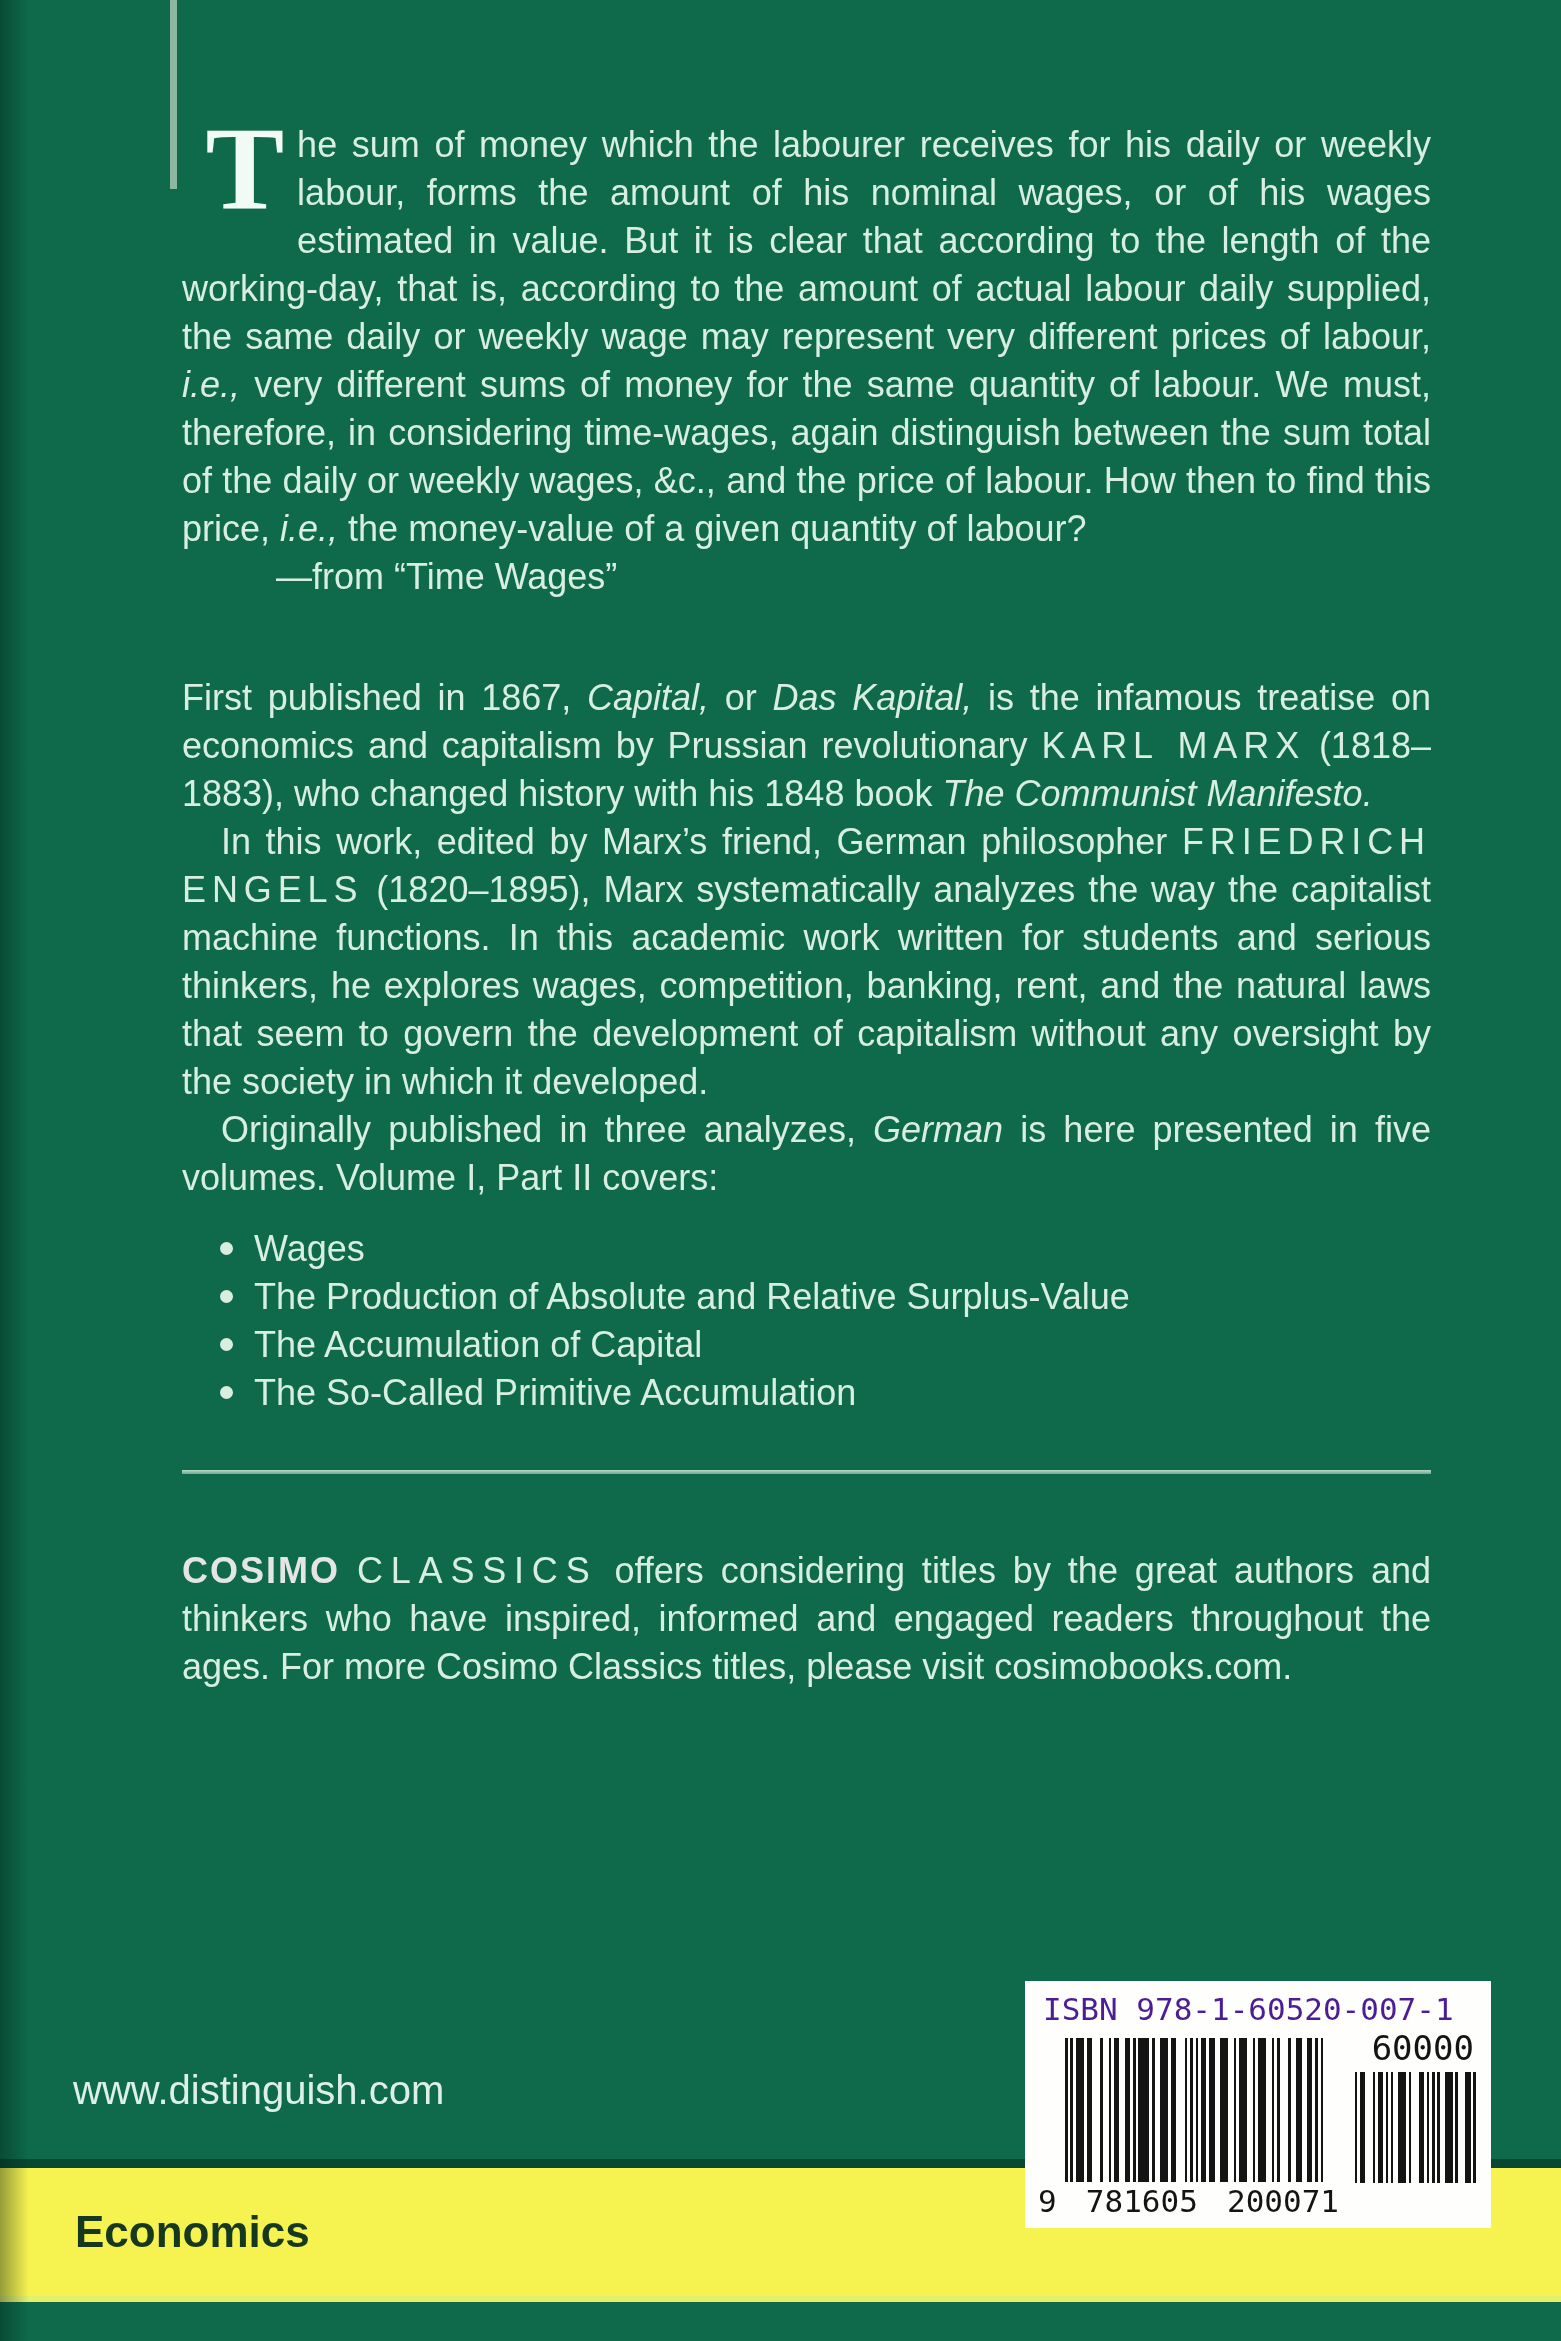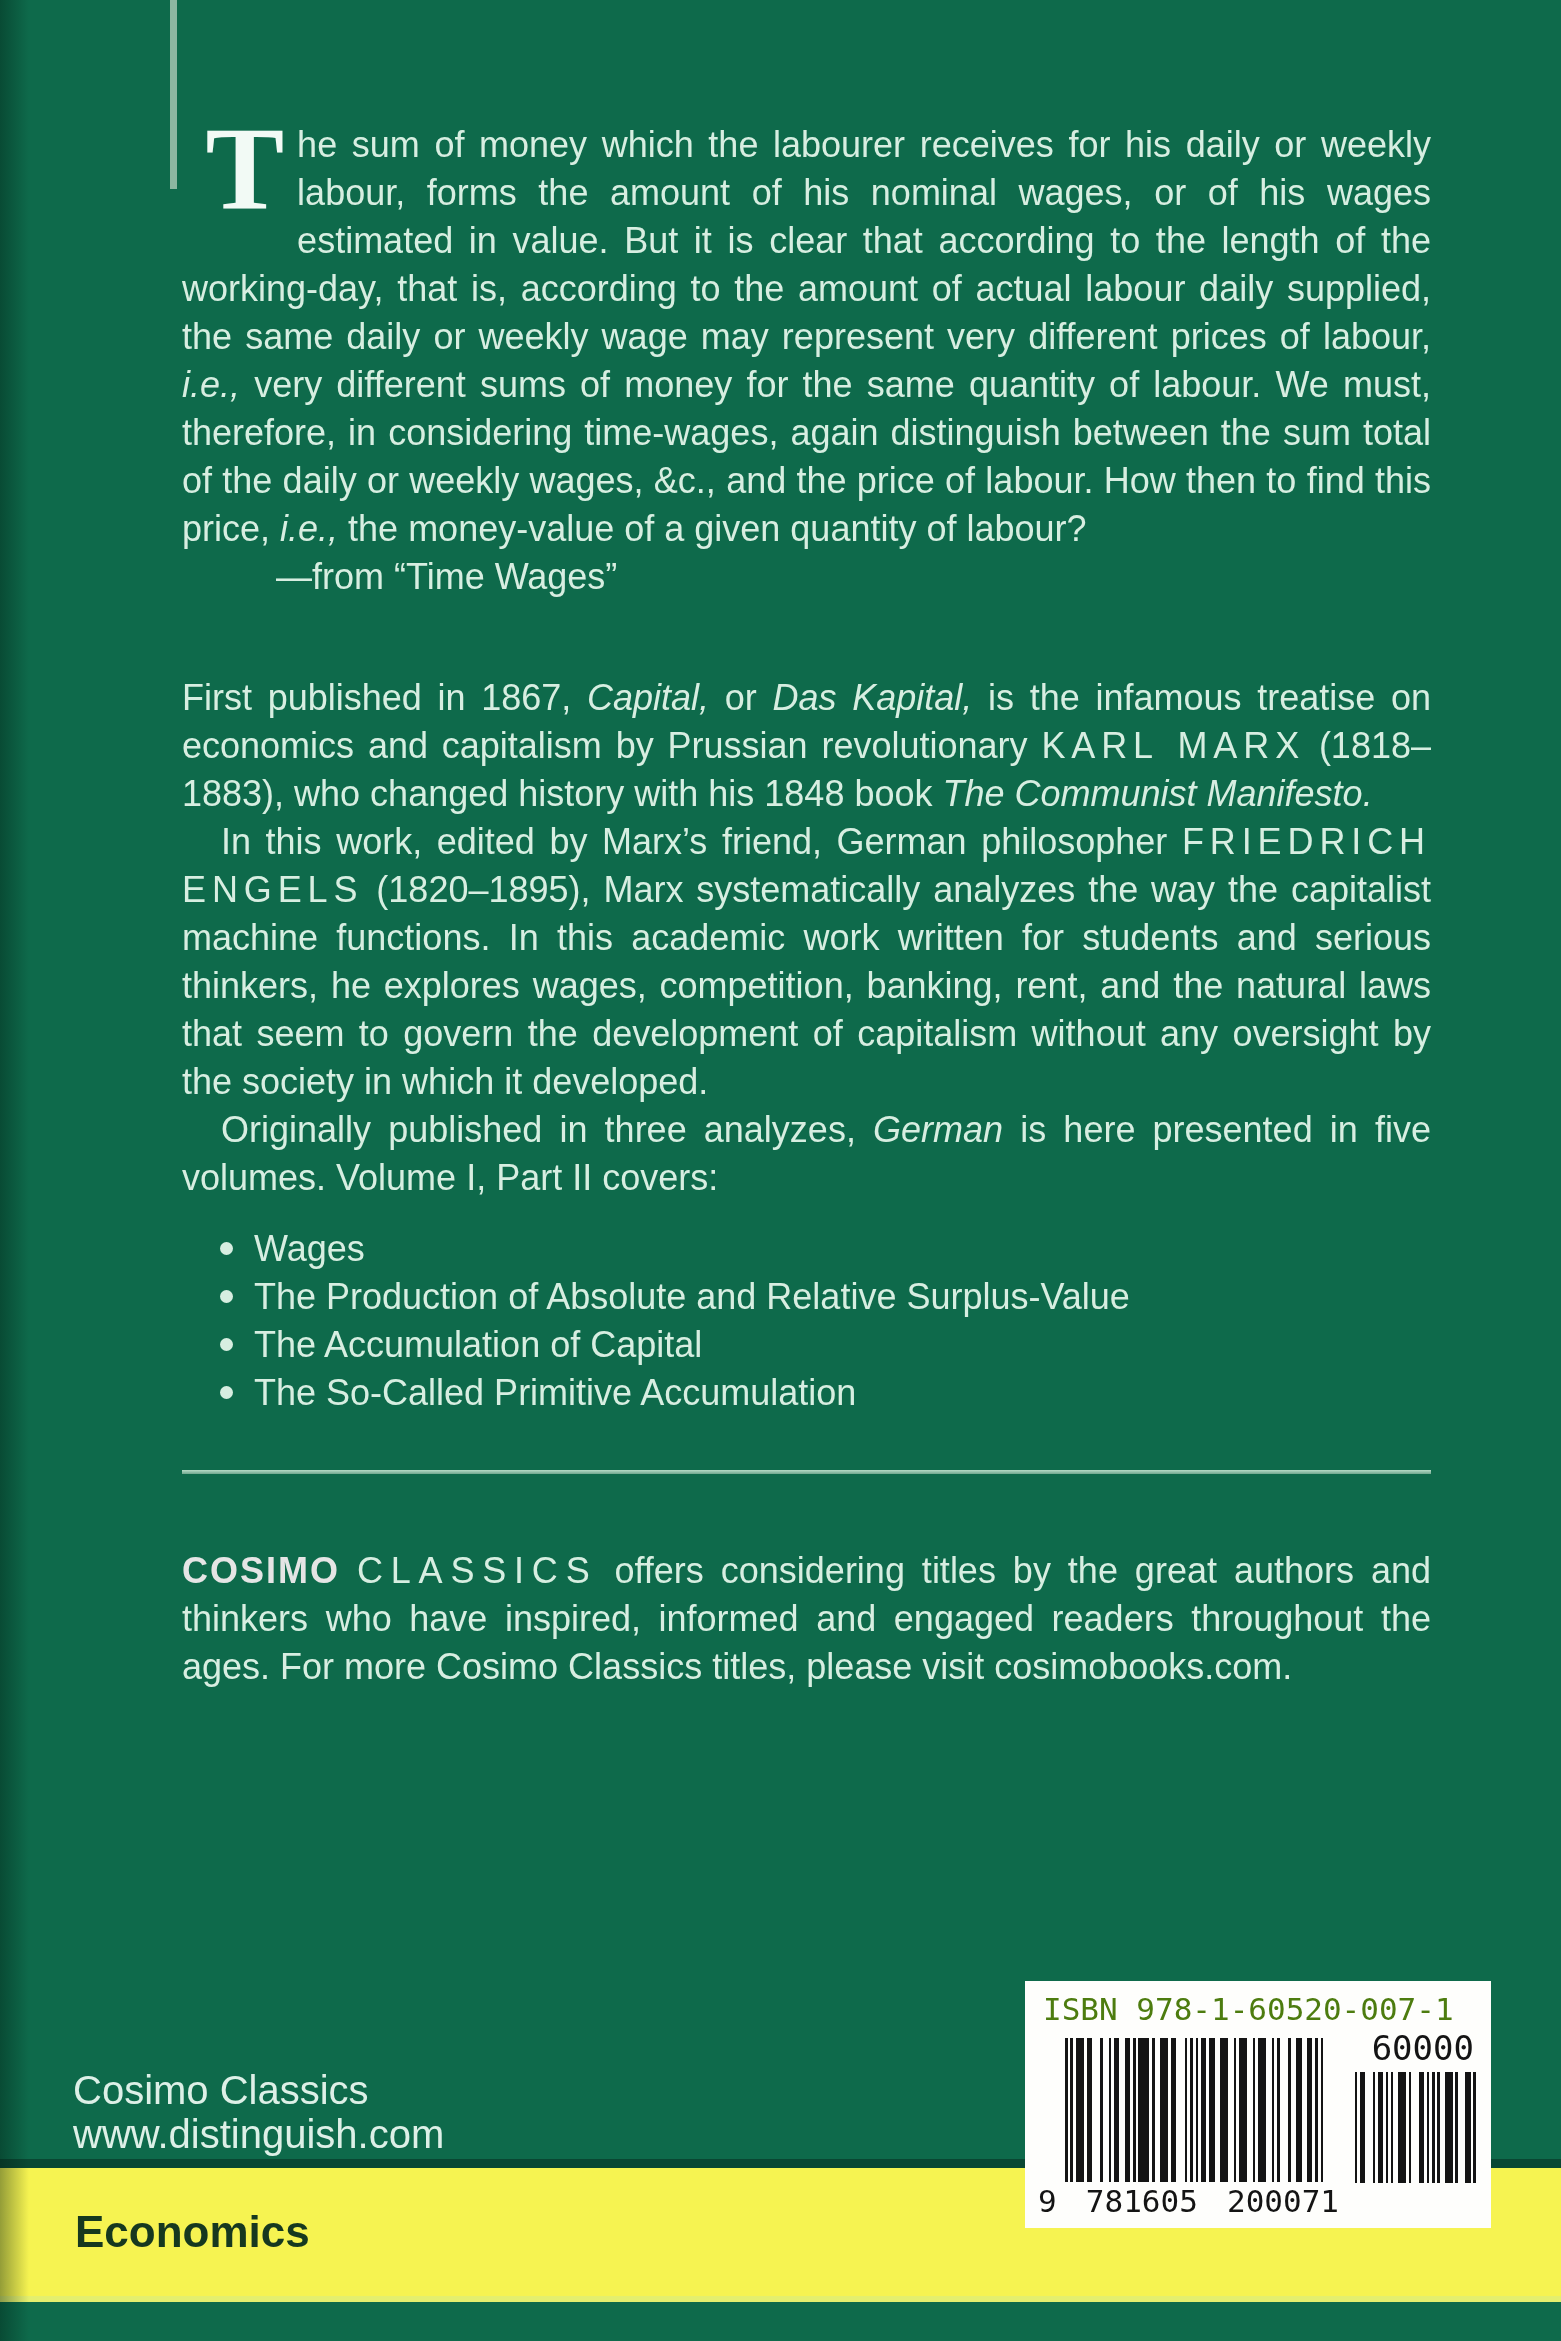--- a/index.html
+++ b/index.html
@@ -31,21 +31,21 @@
   .blurb{margin-top:73px !important;}
 
   .imprint{position:absolute;left:73px;top:2068px;color:#ddf0e7;font-size:40px;line-height:44px;}
   .stripe-dark{position:absolute;left:0;right:0;top:2159px;height:9px;background:#0a4733;}
   .band-yellow{position:absolute;left:0;right:0;top:2168px;height:128px;background:#f6f351;}
   .stripe-light{position:absolute;left:0;right:0;top:2296px;height:5.9px;background:#e4ef6e;}
   .category{position:absolute;left:75px;top:2207px;color:#16381f;font-size:44px;font-weight:bold;}
 
   .barcode-box{position:absolute;left:1025px;top:1981px;width:466px;height:247px;background:#fefefc;}
   .isbn{position:absolute;top:10.4px;left:18px;right:15.6px;font-family:"DejaVu Sans Mono",monospace;
-    font-size:31px;color:#4d7c0f;white-space:nowrap;}
+    font-size:31px;color:#4c1d95;white-space:nowrap;}
   .price{position:absolute;top:47px;right:17px;font-family:"DejaVu Sans Mono",monospace;
     font-size:34px;color:#141414;}
   .ean13{position:absolute;left:40px;top:57px;width:259px;height:144px;display:flex;}
   .ean5{position:absolute;left:327px;top:91px;width:124px;height:111px;display:flex;}
   .ean13 span,.ean5 span{height:100%;display:block;}
   .m1{background:#141414;}
   .m0{background:transparent;}
   .bdigits{position:absolute;left:13px;top:202px;width:301px;display:flex;justify-content:space-between;
     font-family:"DejaVu Sans Mono",monospace;font-size:31px;color:#141414;}
 </style>
@@ -70,21 +70,20 @@
         <li><span class="b-dot"></span><span>The Accumulation of Capital</span></li>
         <li><span class="b-dot"></span><span>The So-Called Primitive Accumulation</span></li>
       </ul>
 
     <div class="divider"></div>
 
     <p class="para blurb"><span class="seg-b">COSIMO</span><span> </span><span class="seg-sp">CLASSICS</span><span> offers considering titles by the great authors and thinkers who have inspired, informed and engaged readers throughout the ages. For more Cosimo Classics titles, please visit cosimobooks.com.</span></p>
   </div>
 
   <div class="imprint">
-    <div>Cosimo Classics</div>
     <div>www.distinguish.com</div>
   </div>
 
   <div class="stripe-dark"></div>
   <div class="band-yellow"></div>
   <div class="stripe-light"></div>
   <div class="category">Economics</div>
 
   <div class="barcode-box">
     <div class="isbn">ISBN 978-1-60520-007-1</div>

